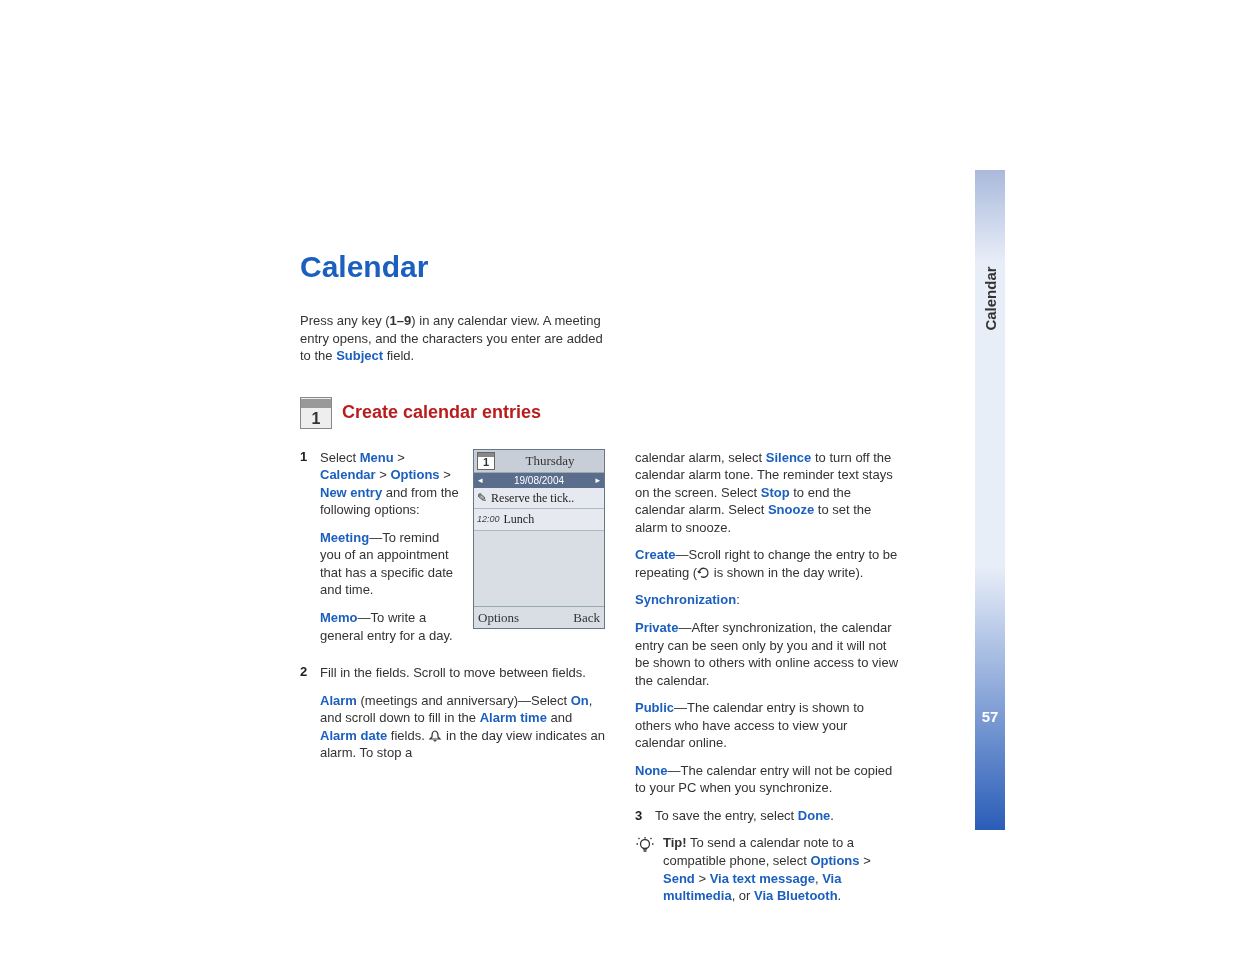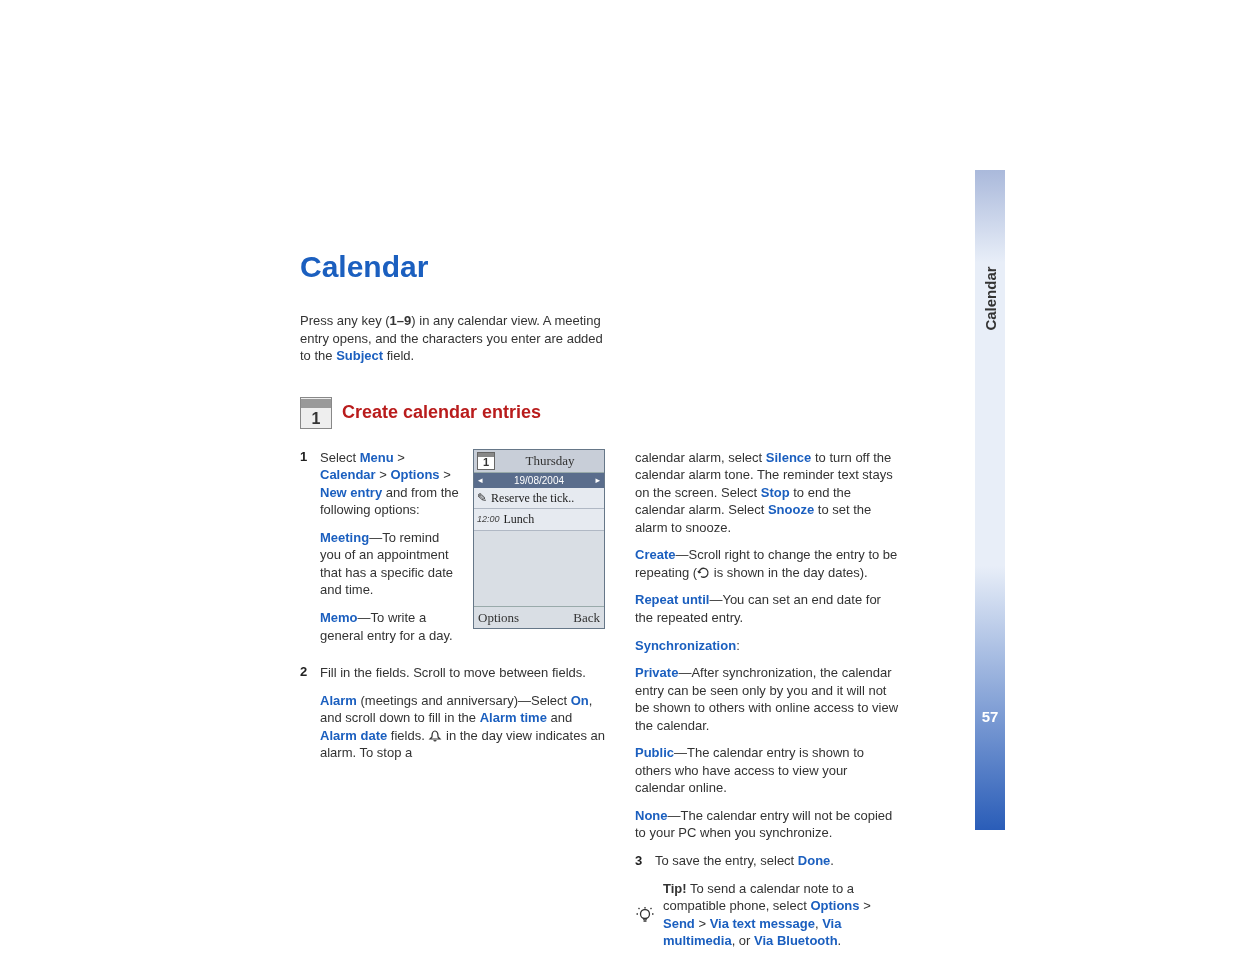--- a/index.html
+++ b/index.html
@@ -164,21 +164,20 @@
     font-size: 13px;
     padding: 2px 4px;
     border-top: 1px solid #9aa;
     background: #d9dee4;
   }
   .col-right p { margin-bottom: 10px; }
   .tip-row {
     display: flex;
     gap: 8px;
     margin-top: 4px;
-    align-items: center;
   }
   .tip-icon {
     width: 20px;
     height: 20px;
     flex-shrink: 0;
     margin-top: 2px;
   }
   .alarm-glyph {
     display: inline-block;
     vertical-align: middle;
@@ -297,23 +296,22 @@
       </div>
     </div>
 
     <div class="col-right">
       <p>
         <span>calendar alarm, select </span><span class="link">Silence</span><span> to turn off the calendar alarm tone. The reminder text stays on the screen. Select </span><span class="link">Stop</span><span> to end the calendar alarm. Select </span><span class="link">Snooze</span><span> to set the alarm to snooze.</span>
       </p>
       <p>
         <span class="link">Create</span><span>—Scroll right to change the entry to be repeating (</span><svg class="repeat-glyph" width="13" height="12" viewBox="0 0 13 12">
             <path d="M2 6 A4.5 4.5 0 1 1 4 9.5 M2 6 L1 4 M2 6 L4 5" fill="none" stroke="#333" stroke-width="1.3"></path>
-          </svg><span> is shown in the day dates).</span>
+          </svg><span> is shown in the day write).</span>
       </p>
-      <p><span class="link">Repeat until</span><span>—You can set an end date for the repeated entry.</span></p>
       <p><span class="link">Synchronization</span><span>:</span></p>
       <p><span class="link">Private</span><span>—After synchronization, the calendar entry can be seen only by you and it will not be shown to others with online access to view the calendar.</span></p>
       <p><span class="link">Public</span><span>—The calendar entry is shown to others who have access to view your calendar online.</span></p>
       <p><span class="link">None</span><span>—The calendar entry will not be copied to your PC when you synchronize.</span></p>
 
       <div class="step">
         <div class="step-num">3</div>
         <div class="step-body">
           <span>To save the entry, select </span><span class="link">Done</span><span>.</span>
         </div>

